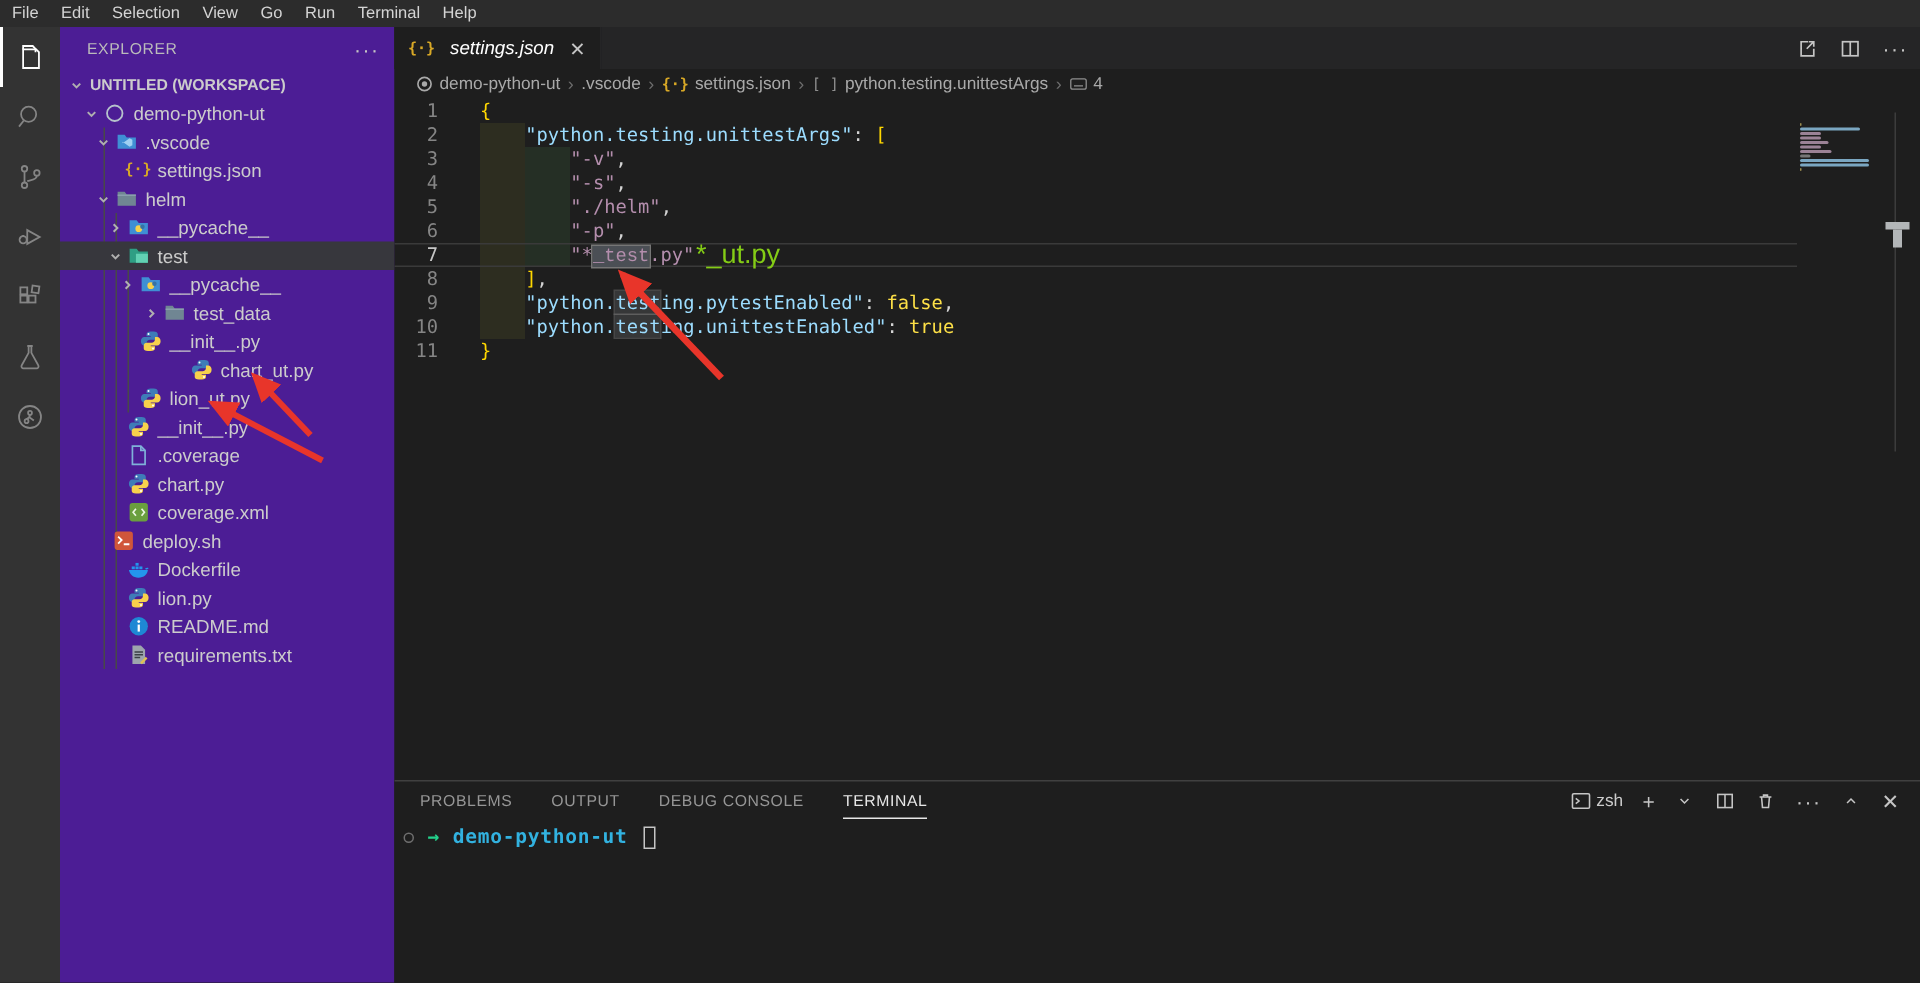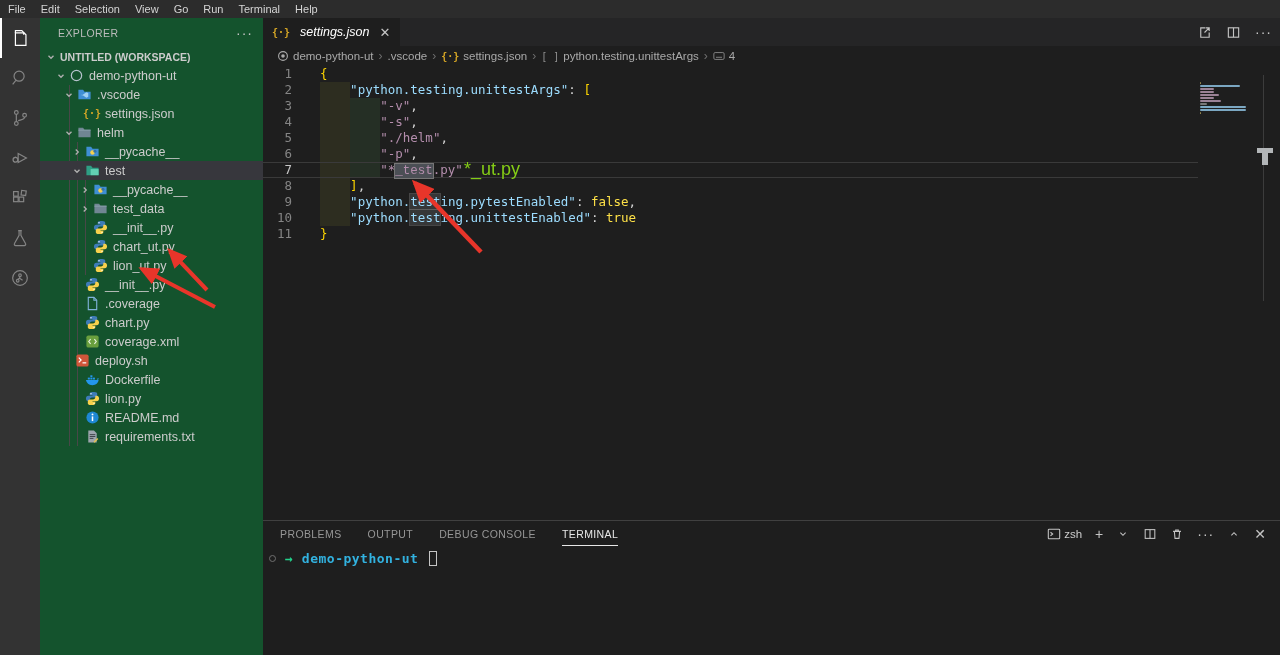--- a/index.html
+++ b/index.html
@@ -13,21 +13,21 @@
   .menu-item{font-size:11px;color:#d4d4d4;cursor:default;}
 
   
   .activitybar{position:absolute;left:0;top:18px;width:40px;height:637px;background:#333333;}
   .ab-item{position:relative;width:40px;height:40px;display:flex;align-items:center;justify-content:center;color:#858585;}
   .ab-item.active{color:#ffffff;}
   .ab-item.active::before{content:"";position:absolute;left:0;top:0;width:2px;height:40px;background:#ffffff;}
   .ab-item svg{width:22px;height:22px;stroke:currentColor;fill:none;stroke-width:1.3;}
 
   
-  .sidebar{position:absolute;left:40px;top:18px;width:223px;height:637px;background:#14532d;color:#cccccc;}
+  .sidebar{position:absolute;left:40px;top:18px;width:223px;height:637px;background:#4c1d95;color:#cccccc;}
   .sb-header{height:30px;display:flex;align-items:center;justify-content:space-between;padding:0 10px 0 18px;}
   .sb-title{font-size:10.5px;letter-spacing:.4px;color:#bbbbbb;}
   .sb-more{color:#c5c5c5;font-size:13px;letter-spacing:1px;}
   .section-header{height:18px;display:flex;align-items:center;font-size:10.5px;font-weight:bold;color:#cccccc;padding-left:4px;gap:2px;}
   .tree{position:relative;}
   .tree-row{position:relative;height:19px;display:flex;align-items:center;font-size:12.5px;color:#cccccc;cursor:pointer;white-space:nowrap;}
   .tree-row.selected{background:#37373d;}
   .twisty{width:14px;height:14px;flex:0 0 14px;display:flex;align-items:center;justify-content:center;color:#cccccc;}
   .twisty svg{width:10px;height:10px;stroke:#b0b0b0;fill:none;stroke-width:1.6;}
   .ficon{width:16px;height:16px;flex:0 0 16px;margin-right:5px;display:flex;align-items:center;justify-content:center;font-size:11px;}
@@ -266,21 +266,21 @@
           </span>
           <span class="ficon">
             <svg viewBox="0 0 16 16">
               <path fill="#3f8fd4" d="M1.5 3h5l1.5 2h6.5v8h-13z"></path>
               <circle cx="8" cy="9" r="2.4" fill="#f7d14c"></circle>
               <circle cx="10.6" cy="7.6" r="1.6" fill="#3772a4"></circle>
             </svg>
           </span>
           <span>__pycache__</span>
         </div>
-        <div class="tree-row" style="padding-left: 38px;">
+        <div class="tree-row" style="padding-left: 54px;">
           <span class="twisty">
             <svg viewBox="0 0 12 12">
               <polyline points="4.5,3 7.5,6 4.5,9"></polyline>
             </svg>
           </span>
           <span class="ficon">
             <svg viewBox="0 0 16 16">
               <path fill="#708693" d="M1.5 3h5l1.5 2h6.5v8h-13z"></path>
               <path fill="#8aa0ad" d="M1.5 5h13v1h-13z"></path>
             </svg>
@@ -292,21 +292,21 @@
           <span class="ficon">
             <svg viewBox="0 0 16 16">
               <path fill="#3e7cb8" d="M8 1C6 1 5 1.8 5 3v1.5h3V5H3.5C2 5 1 6.3 1 8s1 3 2.5 3H5V9.5C5 8 6 7 7.5 7H11c1 0 2-.9 2-2V3c0-1.2-1-2-3-2H8z"></path>
               <path fill="#f7d14c" d="M8 15c2 0 3-.8 3-2v-1.5H8V11h4.5c1.5 0 2.5-1.3 2.5-3s-1-3-2.5-3H11v1.5C11 8 10 9 8.5 9H5c-1 0-2 .9-2 2v2c0 1.2 1 2 3 2h2z"></path>
               <circle cx="6.4" cy="2.9" r=".7" fill="#fff"></circle>
               <circle cx="9.6" cy="13.1" r=".7" fill="#fff"></circle>
             </svg>
           </span>
           <span>__init__.py</span>
         </div>
-        <div class="tree-row" style="padding-left: 38px;">
+        <div class="tree-row" style="padding-left: 38px; margin-left: 34px;">
           <span class="twisty"></span>
           <span class="ficon">
             <svg viewBox="0 0 16 16">
               <path fill="#3e7cb8" d="M8 1C6 1 5 1.8 5 3v1.5h3V5H3.5C2 5 1 6.3 1 8s1 3 2.5 3H5V9.5C5 8 6 7 7.5 7H11c1 0 2-.9 2-2V3c0-1.2-1-2-3-2H8z"></path>
               <path fill="#f7d14c" d="M8 15c2 0 3-.8 3-2v-1.5H8V11h4.5c1.5 0 2.5-1.3 2.5-3s-1-3-2.5-3H11v1.5C11 8 10 9 8.5 9H5c-1 0-2 .9-2 2v2c0 1.2 1 2 3 2h2z"></path>
               <circle cx="6.4" cy="2.9" r=".7" fill="#fff"></circle>
               <circle cx="9.6" cy="13.1" r=".7" fill="#fff"></circle>
             </svg>
           </span>
           <span>chart_ut.py</span>

